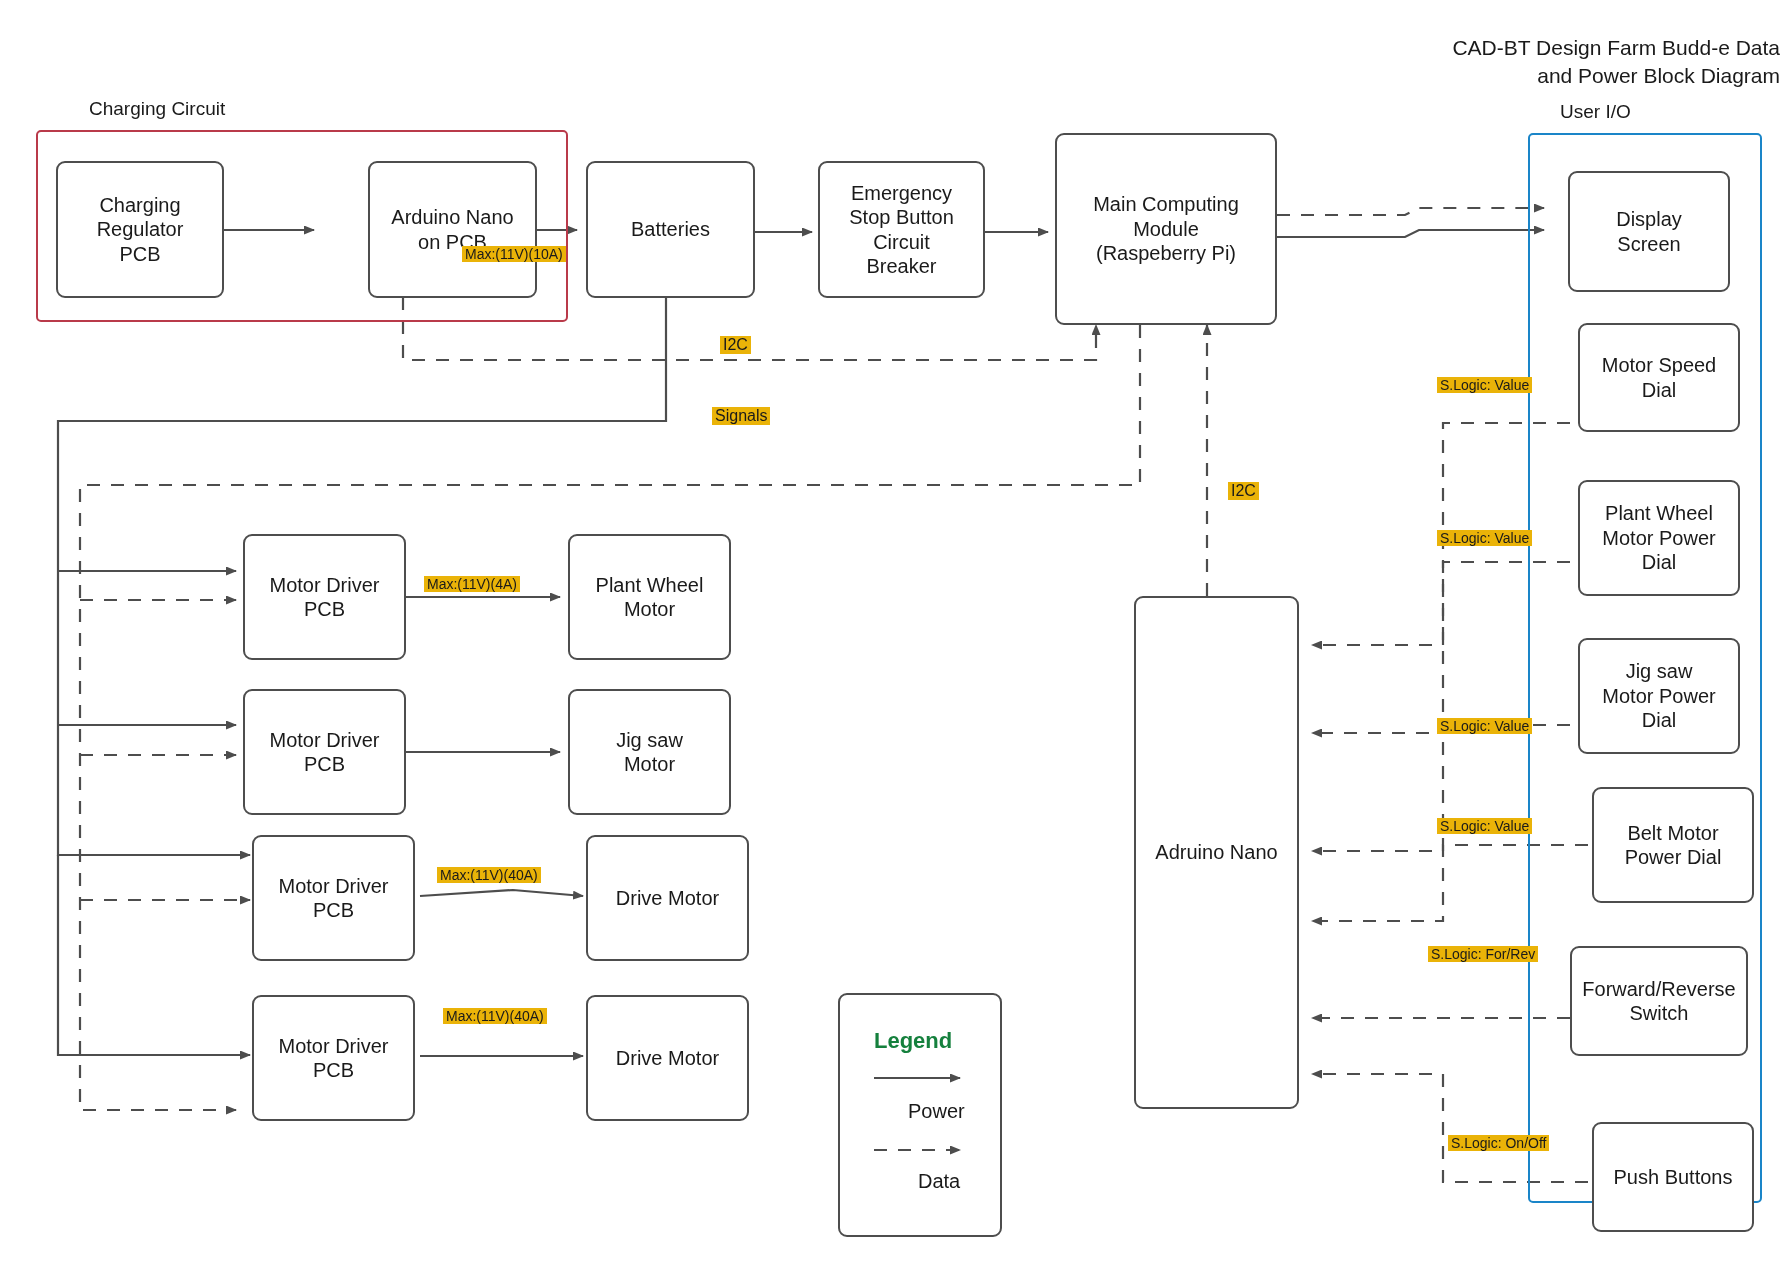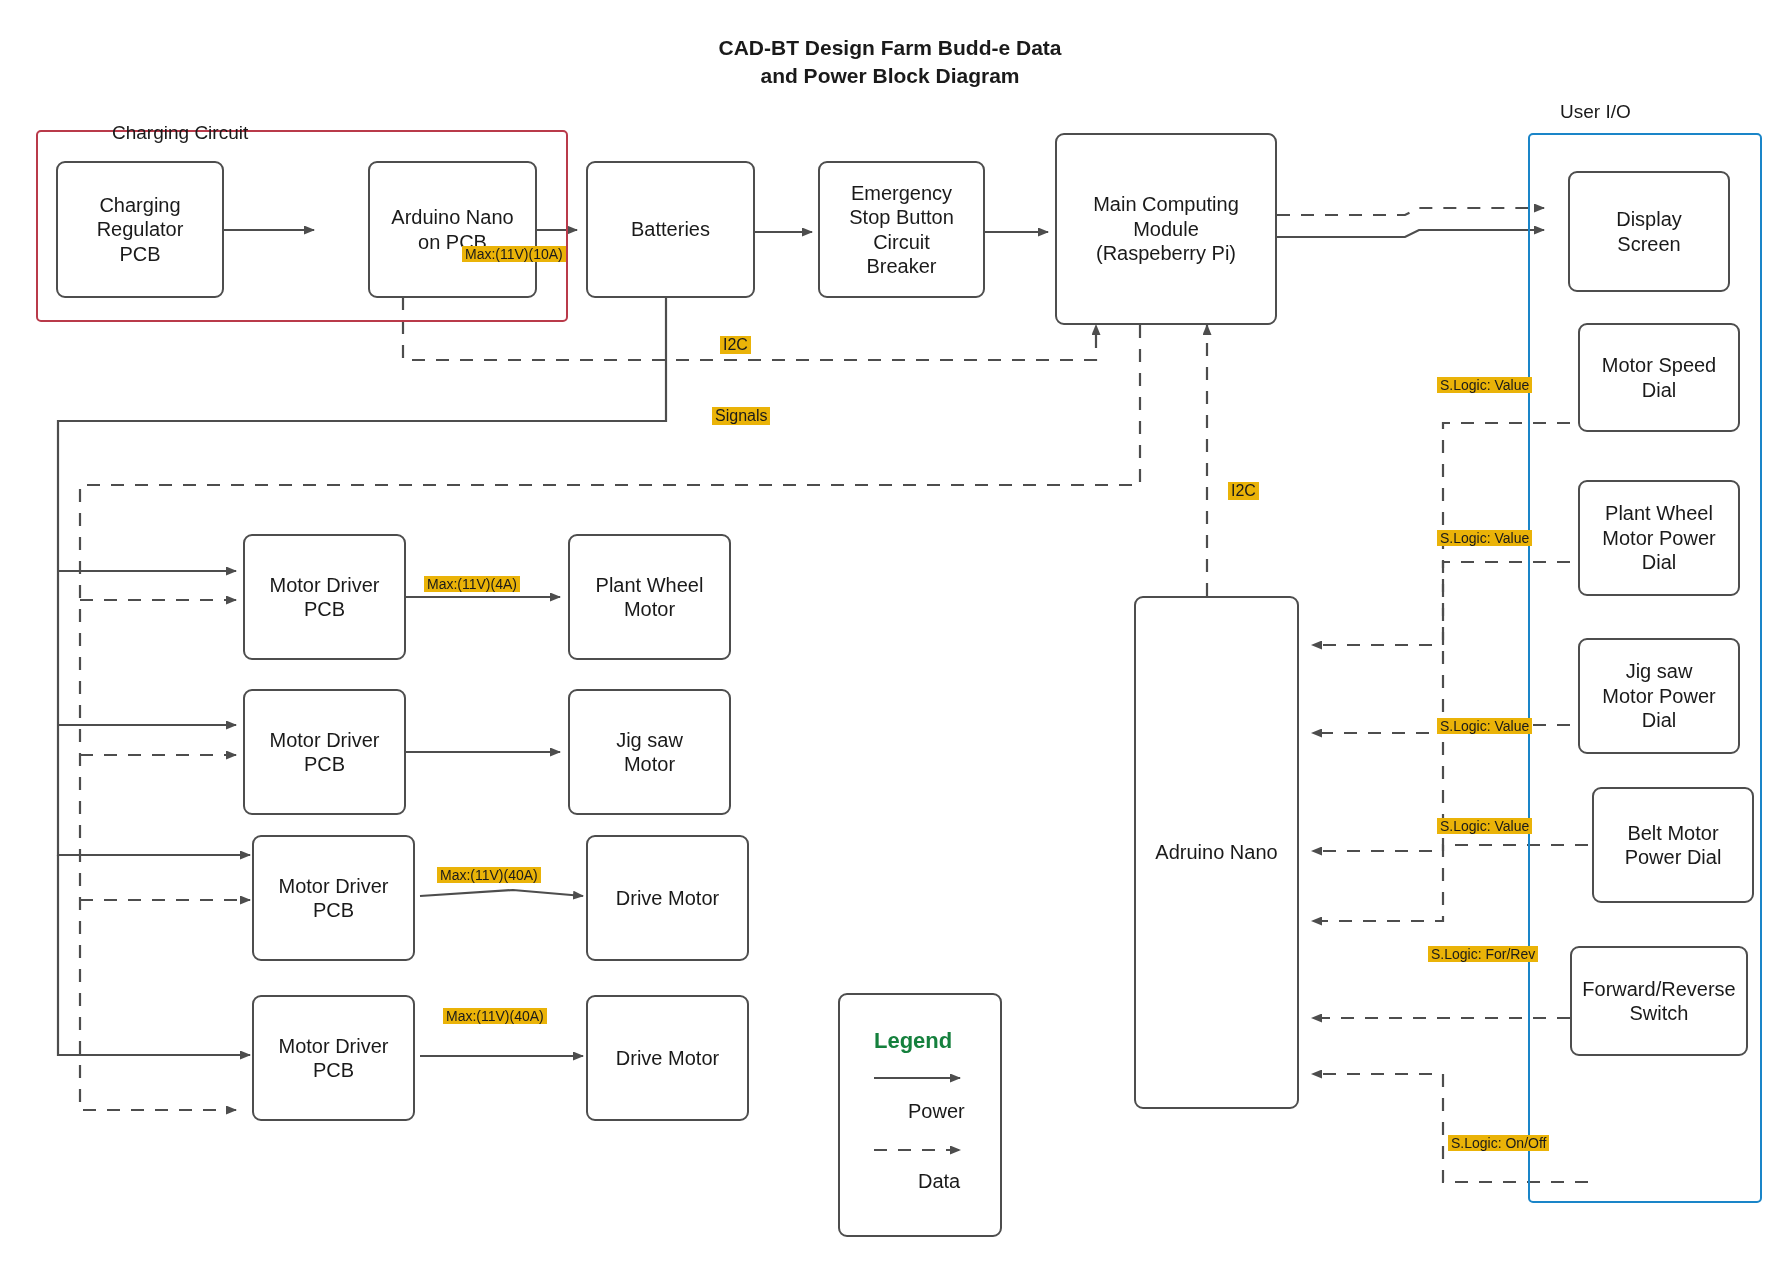--- a/index.html
+++ b/index.html
@@ -9,39 +9,39 @@
 
   .node{position:absolute;box-sizing:border-box;border:2.2px solid #4d4d4d;border-radius:9px;
         background:#ffffff;display:flex;align-items:center;justify-content:center;text-align:center;
         color:#1a1a1a;font-size:20px;line-height:1.22;padding:4px 6px;z-index:5;}
   .grp{position:absolute;box-sizing:border-box;background:transparent;border-radius:5px;z-index:2;}
   .grp.red{border:2.6px solid #b93a4a;}
   .grp.blue{border:2.6px solid #1a85c8;}
   .grp-label{position:absolute;font-size:19px;color:#1a1a1a;z-index:6;white-space:nowrap;}
   .edge-label{position:absolute;font-size:14px;color:#1a1a1a;z-index:7;white-space:nowrap;background:#eab308;padding:0 3px;}
   .edge-label.med{font-size:16px;}
-  #title{position:absolute;left:0;top:34px;width:1780px;text-align:center;font-size:21px;
-         font-weight:bold;color:#1a1a1a;line-height:1.35;z-index:8;}
+  #title{position:absolute;left:0;top:34px;width:1780px;text-align:right;font-size:21px;
+         font-weight:normal;color:#1a1a1a;line-height:1.35;z-index:8;}
   .legend-box{position:absolute;box-sizing:border-box;border:2.2px solid #4d4d4d;border-radius:9px;
         background:#fff;z-index:5;}
   .legend-title{position:absolute;font-size:22px;font-weight:bold;color:#15803d;z-index:7;}
   .legend-text{position:absolute;font-size:20px;color:#1a1a1a;z-index:7;}
 </style>
 </head>
 <body>
 
 <div id="stage">
 
   <div id="title">
     <div>CAD-BT Design Farm Budd-e Data</div>
     <div>and Power Block Diagram</div>
   </div>
 
   <div class="grp red" style="left:36px;top:130px;width:532px;height:192px;"></div>
-  <div class="grp-label" style="left:112px;top:120px;transform:translateY(-100%);margin-top:24px;">Charging Circuit</div>
+  <div class="grp-label" style="left:89px;top:120px;transform:translateY(-100%);">Charging Circuit</div>
 
   <div class="grp blue" style="left:1528px;top:133px;width:234px;height:1070px;"></div>
   <div class="grp-label" style="left:1560px;top:123px;transform:translateY(-100%);">User I/O</div>
 
   <svg id="svgroot" viewBox="0 0 1780 1264" xmlns="http://www.w3.org/2000/svg">
     <defs>
       <marker id="ah" markerWidth="11" markerHeight="9" refX="10" refY="4.5" orient="auto" markerUnits="userSpaceOnUse">
         <path d="M0,0 L11,4.5 L0,9 z" fill="#4d4d4d"></path>
       </marker>
       <marker id="ahs" markerWidth="11" markerHeight="9" refX="10" refY="4.5" orient="auto" markerUnits="userSpaceOnUse">
@@ -123,20 +123,21 @@
   <div class="node" style="left:568px;top:689px;width:163px;height:126px;">Jig saw<br>Motor</div>
   <div class="node" style="left:586px;top:835px;width:163px;height:126px;">Drive Motor</div>
   <div class="node" style="left:586px;top:995px;width:163px;height:126px;">Drive Motor</div>
 
   <div class="node" style="left:1568px;top:171px;width:162px;height:121px;">Display<br>Screen</div>
   <div class="node" style="left:1578px;top:323px;width:162px;height:109px;">Motor Speed<br>Dial</div>
   <div class="node" style="left:1578px;top:480px;width:162px;height:116px;">Plant Wheel<br>Motor Power<br>Dial</div>
   <div class="node" style="left:1578px;top:638px;width:162px;height:116px;">Jig saw<br>Motor Power<br>Dial</div>
   <div class="node" style="left:1592px;top:787px;width:162px;height:116px;">Belt Motor<br>Power Dial</div>
   <div class="node" style="left:1570px;top:946px;width:178px;height:110px;">Forward/Reverse<br>Switch</div>
+  <div class="node" style="left:1592px;top:1122px;width:162px;height:110px;">Push Buttons</div>
 
   <div class="edge-label" style="left:462px;top:246px;">Max:(11V)(10A)</div>
   <div class="edge-label med" style="left:720px;top:336px;">I2C</div>
   <div class="edge-label med" style="left:712px;top:407px;">Signals</div>
   <div class="edge-label med" style="left:1228px;top:482px;">I2C</div>
 
   <div class="edge-label" style="left:424px;top:576px;">Max:(11V)(4A)</div>
   <div class="edge-label" style="left:437px;top:867px;">Max:(11V)(40A)</div>
   <div class="edge-label" style="left:443px;top:1008px;">Max:(11V)(40A)</div>
 

